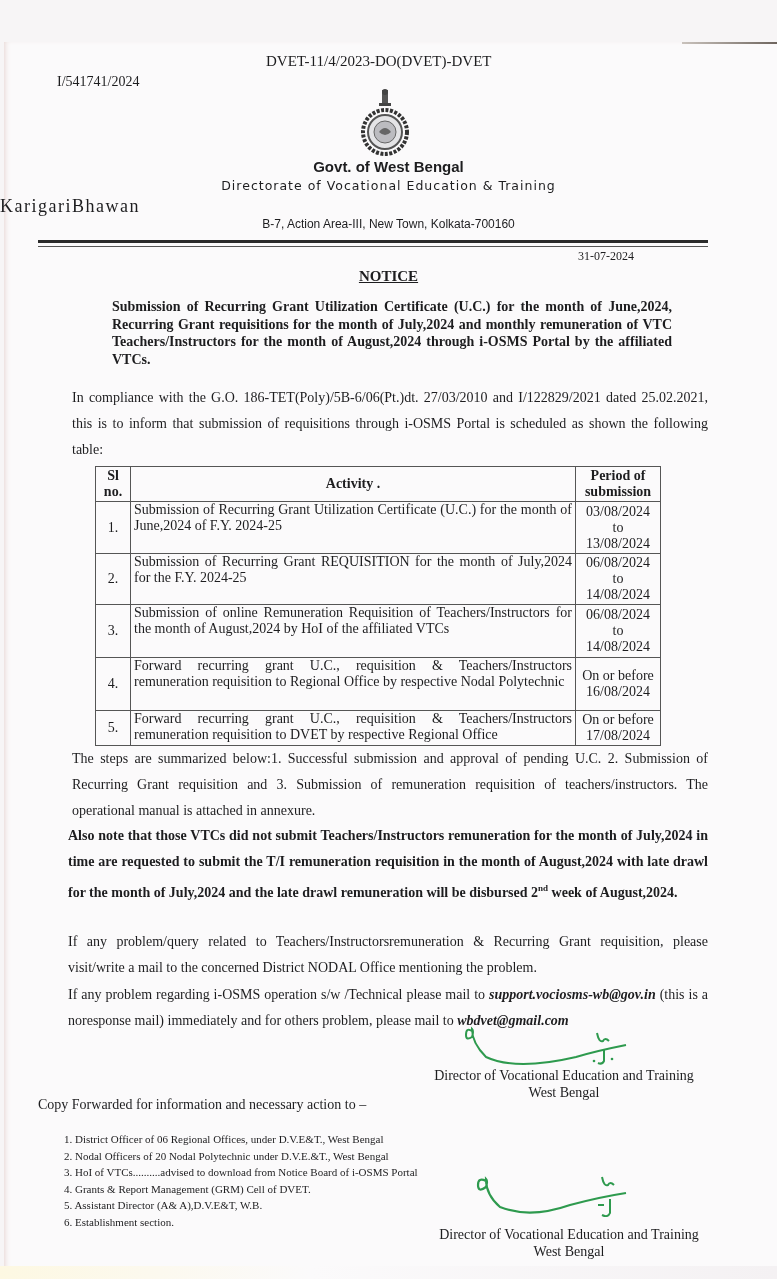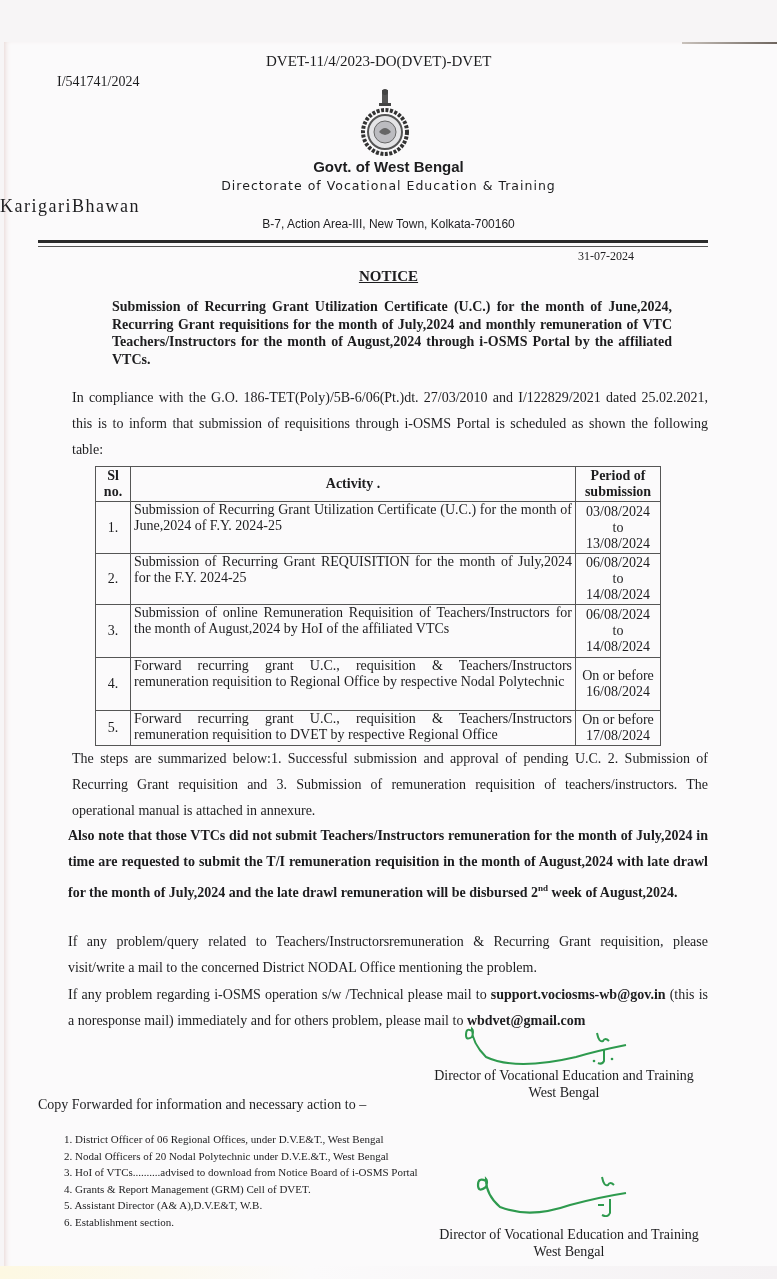--- a/index.html
+++ b/index.html
@@ -49,21 +49,21 @@
   table.sched th { font-weight: bold; text-align: center; height: 34px; }
   .sl { width: 28px; text-align: center; }
   .act { text-align: justify; vertical-align: top !important; }
   .per { width: 78px; text-align: center; }
   .r1 td { height: 51px; } .r2 td { height: 50px; } .r3 td { height: 52px; margin-top: 40px; }
   .r4 td { height: 52px; } .r5 td { height: 34px; }
   .p2 { top: 746px; }
   .p3 { top: 823px; left: 68px; width: 640px; font-weight: bold; }
   .p4 { top: 929px; left: 68px; width: 640px; }
   .p5 { top: 982px; left: 68px; width: 640px; }
-  .p5 b { font-weight: bold; }
+  .p5 b { font-weight: bold; font-style: italic; }
   .sig1 { left: 414px; top: 1067px; width: 300px; text-align: center; font-size: 14px; line-height: 17px; }
   .sig-mark1 { left: 462px; top: 1025px; width: 170px; height: 50px; }
   .copy-head { left: 38px; top: 1097px; font-size: 14px; }
   .copy-list { left: 47px; top: 1114px; font-size: 11px; line-height: 16.5px; margin: 17px; padding: 0; list-style: none; }
   .sig2 { left: 424px; top: 1226px; width: 290px; text-align: center; font-size: 14px; line-height: 17px; }
   .sig-mark2 { left: 470px; top: 1175px; width: 165px; height: 50px; }
   .bottom-tint { left: 0; top: 1266px; width: 777px; height: 13px;
     background: linear-gradient(90deg, #fdf8e2, #fbfafb 40%, #f4f1f3); }
   sup { font-size: 9px; }
 </style>

